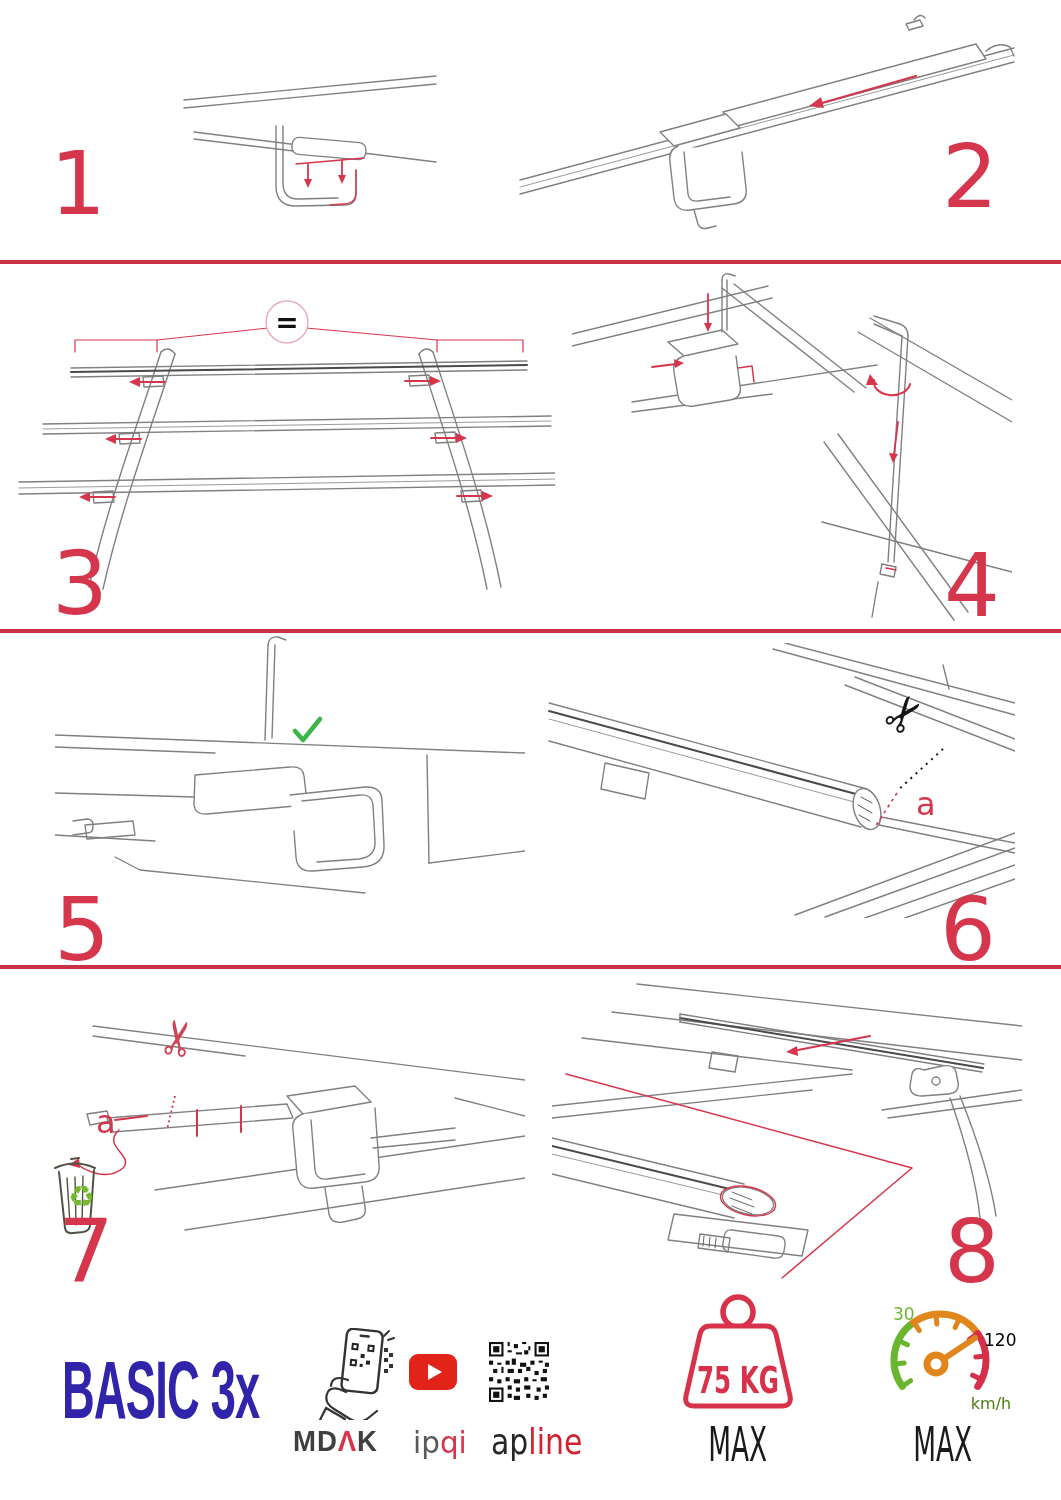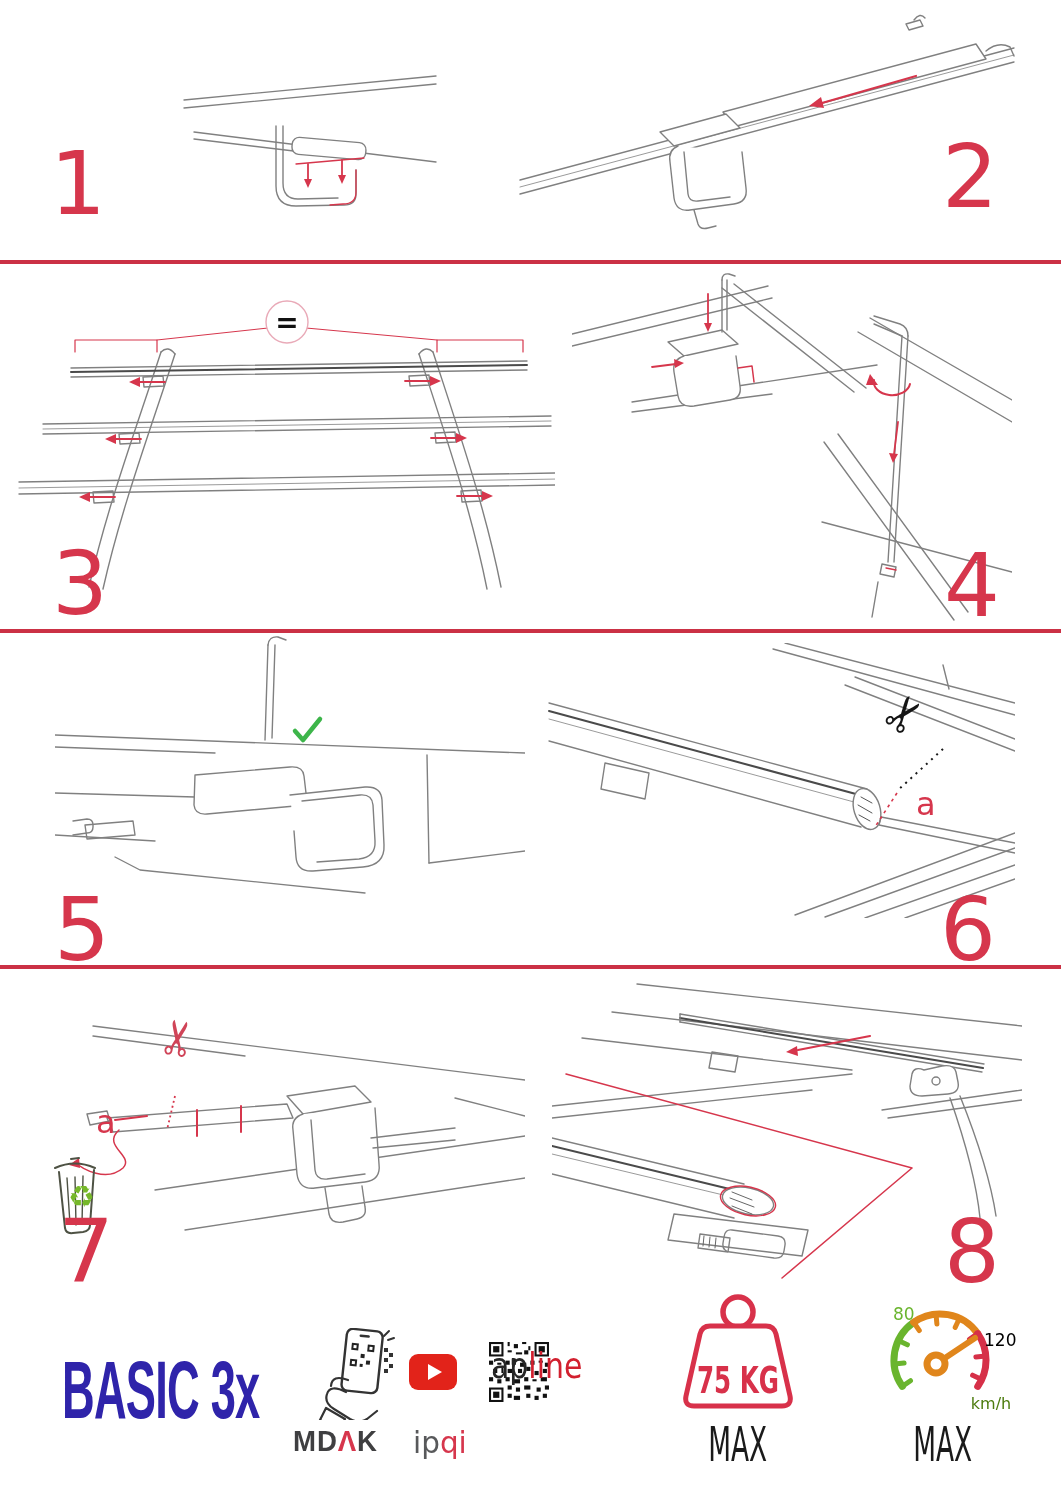--- a/index.html
+++ b/index.html
@@ -410,21 +410,21 @@
         <rect x="17" y="21" width="3" height="2"></rect>
         <rect x="23" y="22" width="2" height="2"></rect>
         <rect x="27" y="21" width="2" height="2"></rect>
       <rect x="9" y="25" width="2" height="2"></rect>
         <rect x="12" y="26" width="3" height="2"></rect>
         <rect x="18" y="25" width="2" height="2"></rect>
         <rect x="22" y="26" width="2" height="2"></rect>
         <rect x="26" y="25" width="2" height="2"></rect>
     </g>
   </svg>
-  <div class="abs" style="left:491px;top:1344px;text-align:center;">
+  <div class="abs" style="left:491px;top:1420px;text-align:center;">
     <span class="cond" style="transform:scale(0.88,1.05);font-size:34px;">
       <span style="color:#262626;">ap</span><span style="color:#d2202f;">line</span>
     </span>
   </div>
 
   <svg class="abs" style="left:664px;top:1292px;" width="148" height="126" viewBox="0 0 148 126">
     <circle cx="74" cy="20" r="15" stroke="#d8314a" stroke-width="5.5" fill="#fff"></circle>
     <path d="M46,34 L102,34 Q110,34 112,42 L126,104 Q128,114 118,114 L30,114 Q20,114 22,104 L36,42 Q38,34 46,34 Z" stroke="#d8314a" stroke-width="5" fill="#fff" stroke-linejoin="round"></path>
   </svg>
   <div class="abs ctr" style="left:664px;top:1350px;width:148px;margin-top:8px;">
@@ -439,20 +439,20 @@
       <path d="M26.3,90.4 A46,46 0 0 1 37.6,26.3" stroke="#6ab52e" stroke-width="7"></path>
       <path d="M37.6,26.3 A46,46 0 0 1 101.7,37.6" stroke="#e0861c" stroke-width="7"></path>
       <path d="M101.7,37.6 A46,46 0 0 1 101.7,90.4" stroke="#d63048" stroke-width="7"></path>
       <path d="M26.3,90.4 L34.5,84.7 M18.2,68 L28.1,67.1 M22.3,44.5 L31.4,48.8" stroke="#6ab52e" stroke-width="5"></path>
       <path d="M37.6,26.3 L43.3,34.5 M60,18.2 L60.9,28.1 M83.5,22.3 L79.2,31.4" stroke="#e0861c" stroke-width="5"></path>
       <path d="M101.7,37.6 L93.5,43.3 M109.8,60 L99.9,60.9 M105.7,83.5 L96.6,79.2" stroke="#d63048" stroke-width="5"></path>
       <path d="M60,68 L99,42" stroke="#e0861c" stroke-width="6"></path>
       <circle cx="60" cy="68" r="9" stroke="#e0861c" stroke-width="7" fill="#fff"></circle>
     </g>
   </svg>
-  <span class="abs" style="left:893px;top:1304px;font-size:17px;color:#6ab52e;">80</span>
+  <span class="abs" style="left:893px;top:1304px;font-size:17px;color:#6ab52e;">30</span>
   <span class="abs" style="left:984px;top:1330px;font-size:17px;color:#000000;">120</span>
   <div class="abs ctr" style="left:924px;top:1394px;width:134px;font-size:16px;color:#4d7c0f;">km/h</div>
   <div class="abs ctr" style="left:876px;top:1416px;width:134px;">
     <span class="condc" style="transform:scale(0.66,1.22);font-size:40px;color:#1a1a1a;">MAX</span>
   </div>
 
 </div>
 
 </body></html>

